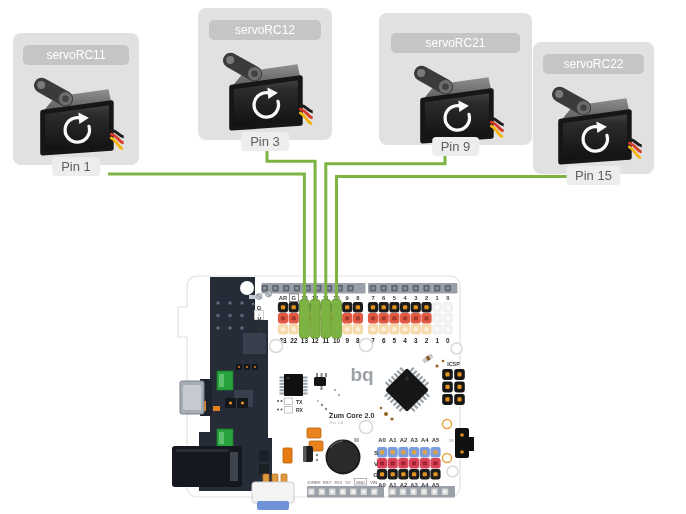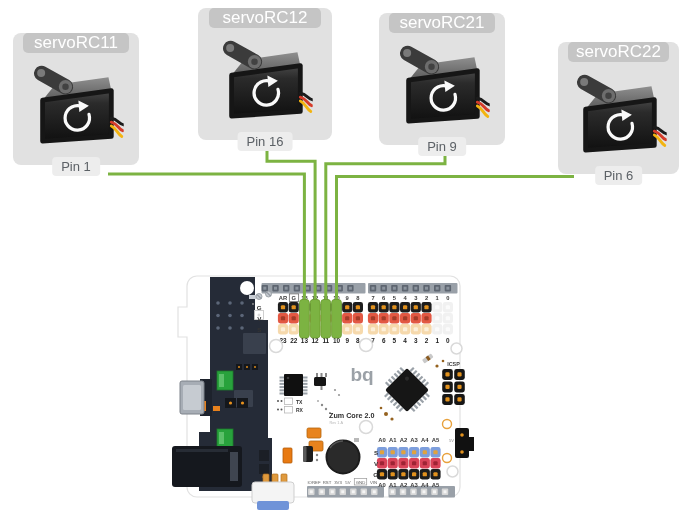--- a/index.html
+++ b/index.html
@@ -4,24 +4,24 @@
 <style>
   html,body{margin:0;padding:0;background:#fff;}
   .stage{position:relative;width:686px;height:514px;background:#ffffff;overflow:hidden;
          font-family:"Liberation Sans",sans-serif;}
   #scene{position:absolute;left:0;top:0;z-index:1;}
   svg text{font-family:"Liberation Sans",sans-serif;}
   .module-card{position:absolute;z-index:2;width:135px;height:132px;background:#e1e1e1;
                border-radius:8px;display:flex;flex-direction:column;align-items:center;}
   .c1{left:13px;top:33px;width:126px;}
   .c2{left:198px;top:8px;width:134px;}
-  .c3{left:379px;top:13px;width:126px;}
-  .c4{left:558px;top:42px;width:121px;}
-  .module-label{width:84%;height:20px;background:#c5c5c5;border-radius:5px;
-                color:#ffffff;font-size:17px;line-height:20px;text-align:center;}
+  .c3{left:379px;top:13px;width:153px;justify-content:flex-end;}
+  .c4{left:533px;top:42px;width:121px;}
+  .module-label{margin-top:12px;width:84%;height:20px;background:#c5c5c5;border-radius:5px;
+                color:#ffffff;font-size:12px;line-height:20px;text-align:center;}
   .servo-icon{display:block;width:96px;height:84px;margin-top:8px;}
   .pin-tab{position:absolute;left:50%;bottom:-11px;transform:translateX(-50%);
            background:#ededed;border-radius:4px;padding:2px 9px;height:15px;
            font-size:13px;line-height:15px;color:#5c6166;white-space:nowrap;}
 </style>
 </head>
 <body>
 
 <div class="stage">
 
@@ -528,32 +528,32 @@
         <use href="#servo-motor"></use>
       </svg>
   <div class="pin-tab">Pin 1</div>
 </div>
 
 <div class="module-card c2">
   <div class="module-label">servoRC12</div>
   <svg class="servo-icon" viewBox="0 0 100 88">
         <use href="#servo-motor"></use>
       </svg>
-  <div class="pin-tab">Pin 16</div>
+  <div class="pin-tab">Pin 3</div>
 </div>
 
 <div class="module-card c3">
   <div class="module-label">servoRC21</div>
   <svg class="servo-icon" viewBox="0 0 100 88">
         <use href="#servo-motor"></use>
       </svg>
   <div class="pin-tab">Pin 9</div>
 </div>
 
 <div class="module-card c4">
   <div class="module-label">servoRC22</div>
   <svg class="servo-icon" viewBox="0 0 100 88">
         <use href="#servo-motor"></use>
       </svg>
-  <div class="pin-tab">Pin 6</div>
+  <div class="pin-tab">Pin 15</div>
 </div>
 
 </div>
 
 </body></html>

